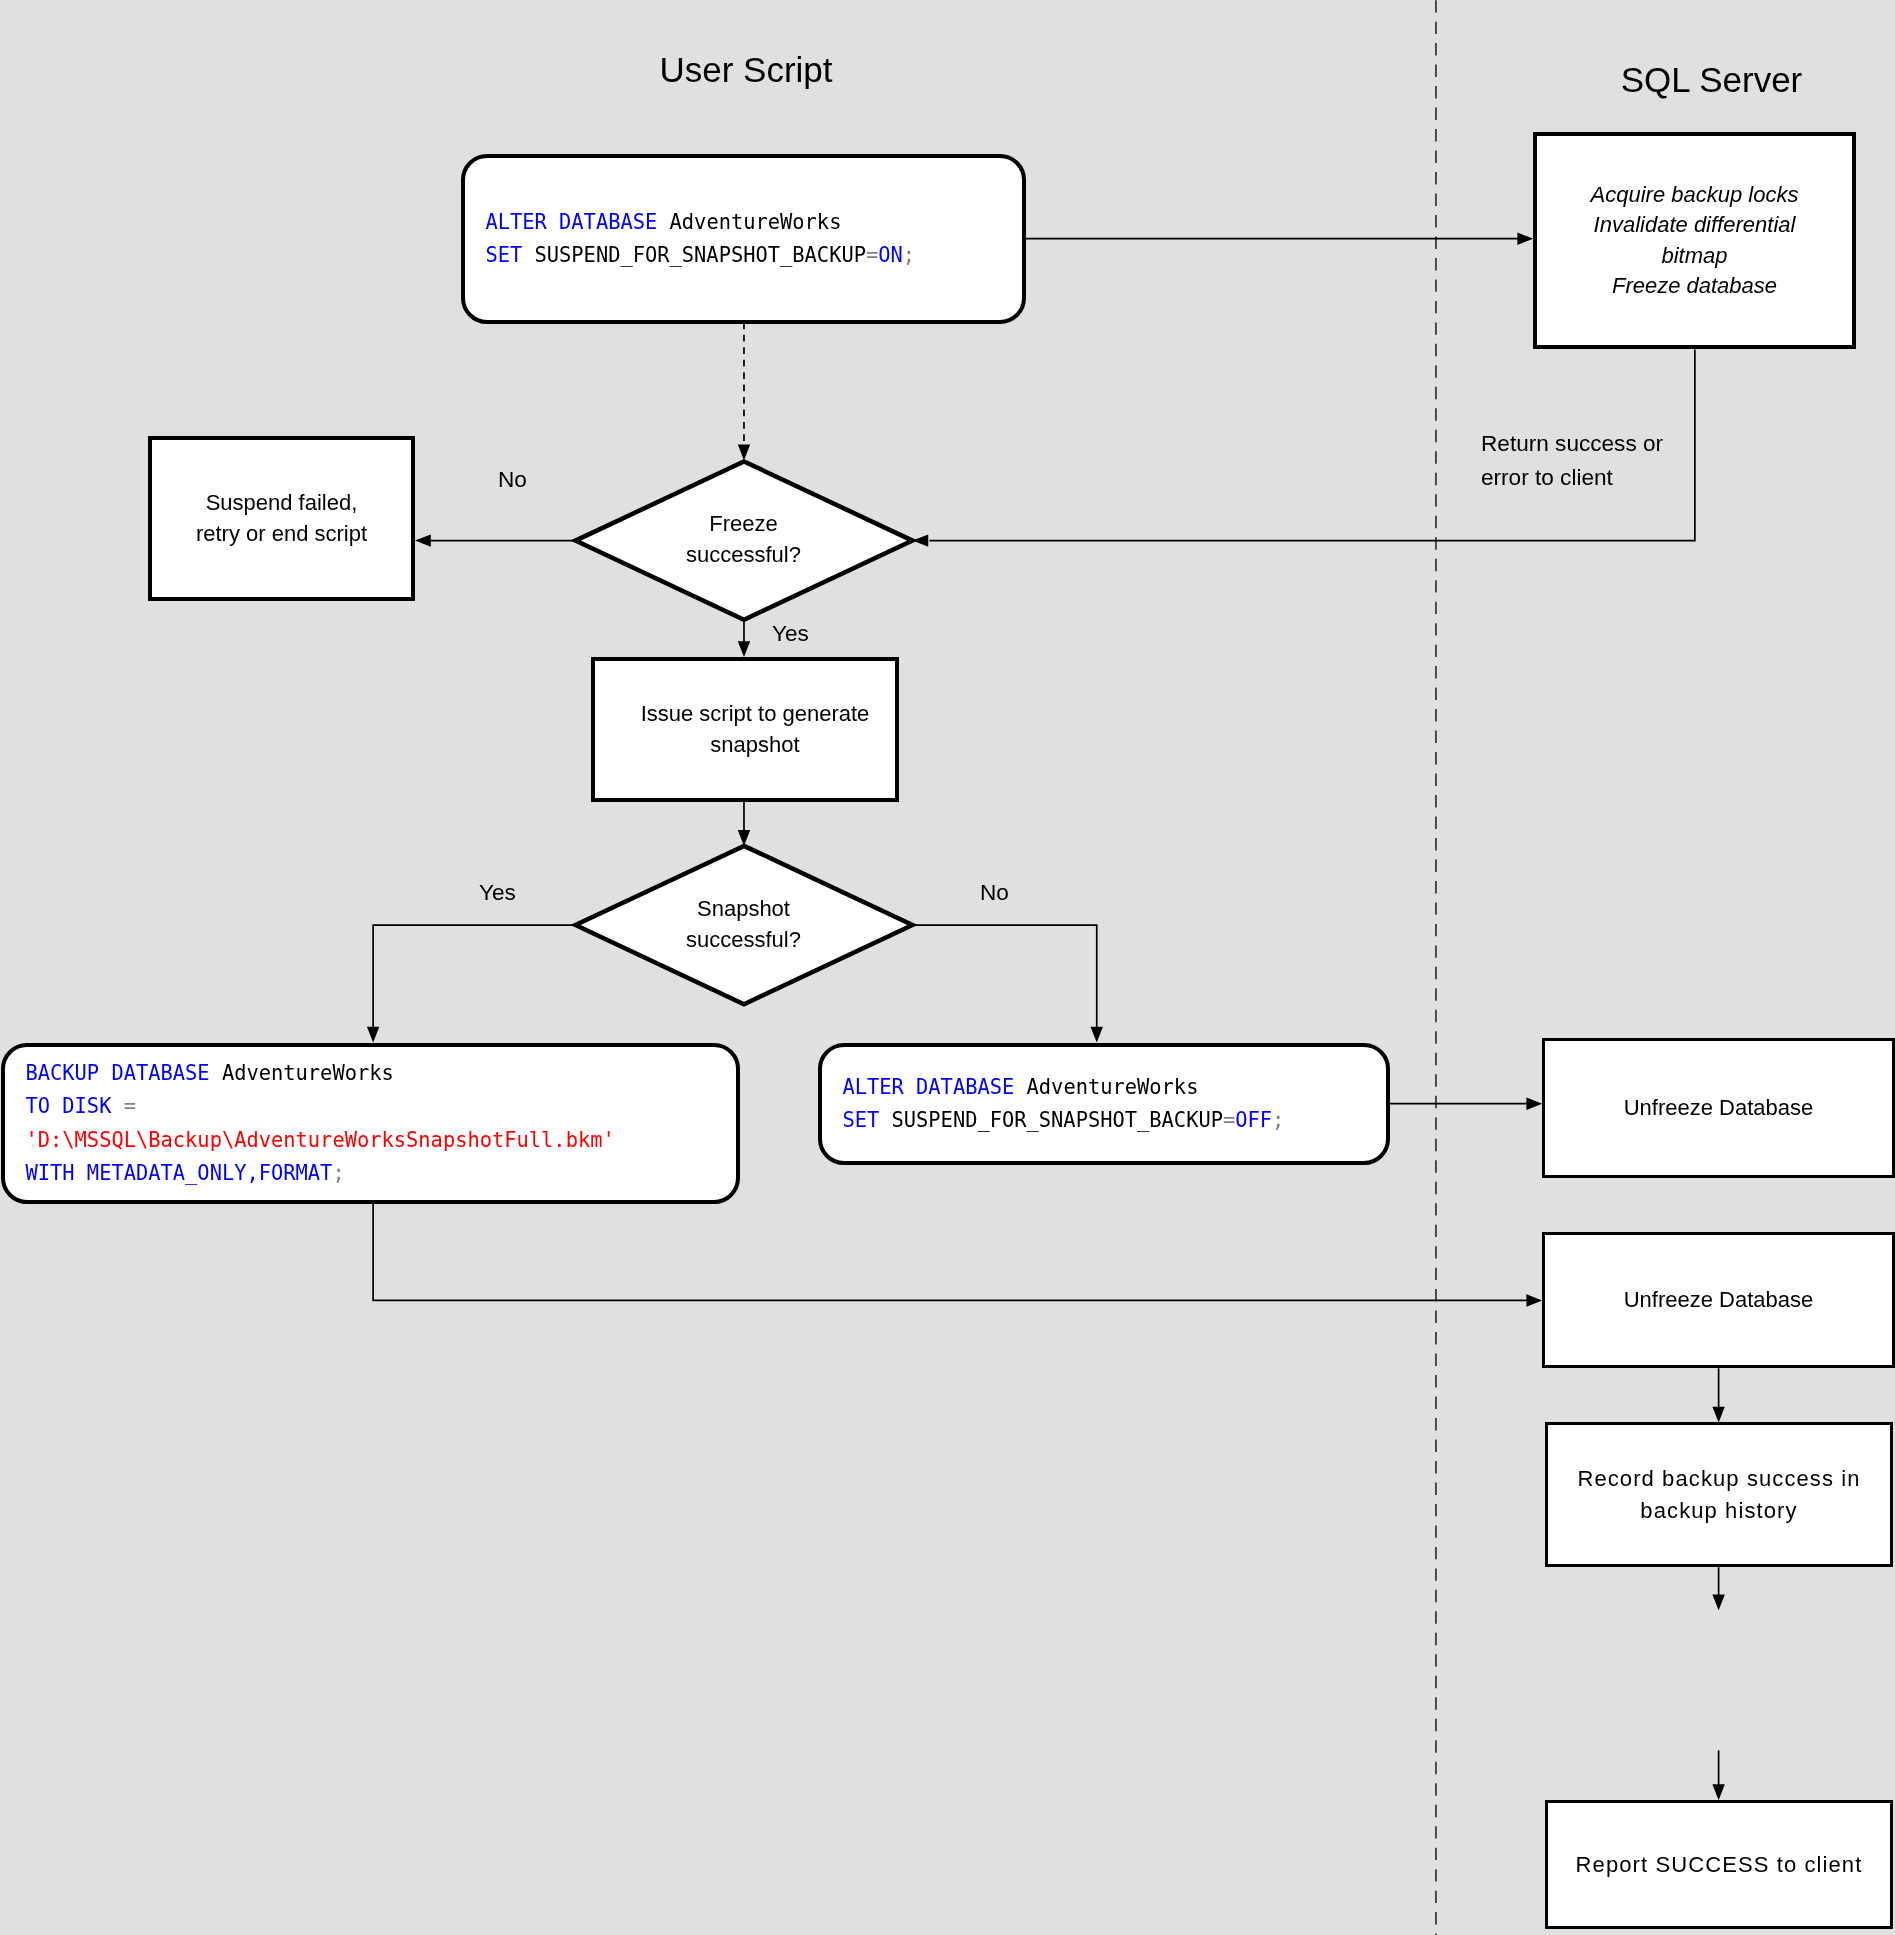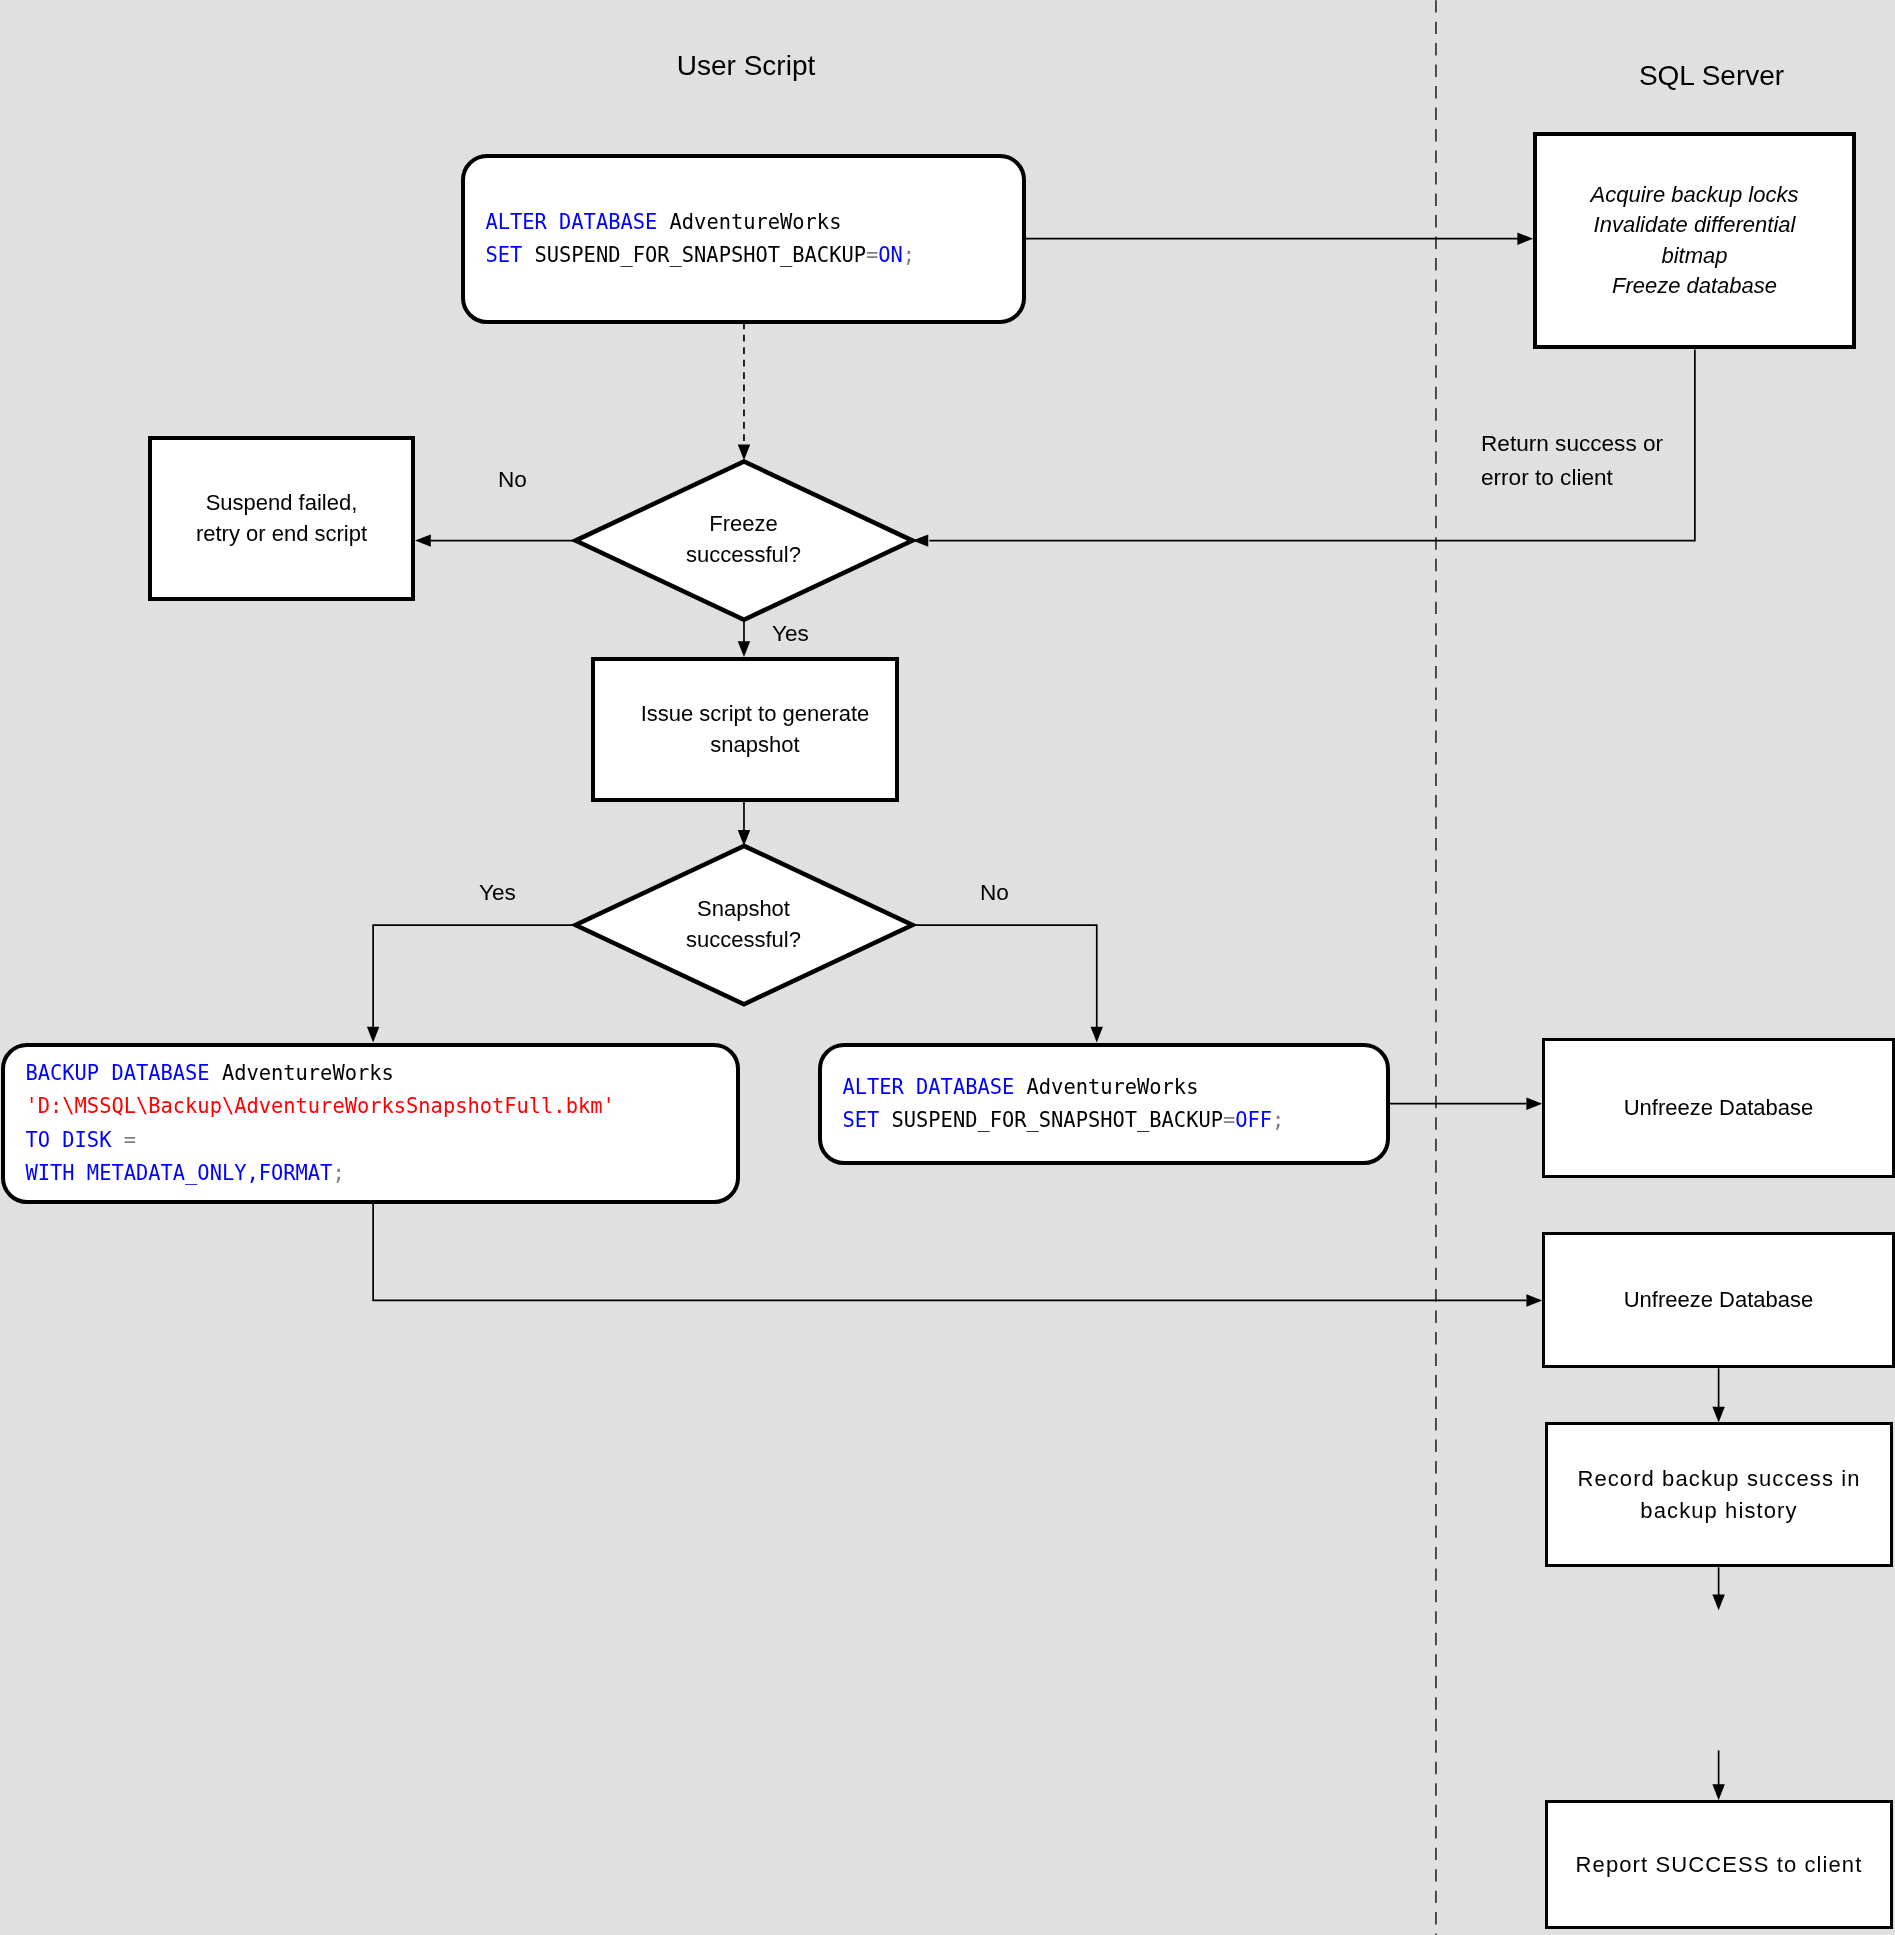--- a/index.html
+++ b/index.html
@@ -21,21 +21,21 @@
   .node{
     align-items:center; text-align:center; font-size:22px; line-height:1.38;
     white-space:pre-line;
   }
   .node .txt{width:100%;}
   .wide{font-size:22px; letter-spacing:1.1px; line-height:1.45;}
   .code{padding-left:20.4px; padding-right:5.7px;border-radius:26px;}
   .cline{white-space:pre; font-family:"DejaVu Sans Mono", monospace; font-size:20.4px; line-height:1.62;}
   .kw{color:var(--kw);} .id{color:var(--id);} .op{color:var(--op);} .str{color:var(--str);}
   .lane-header{
-    position:absolute; z-index:2; font-size:28px; text-align:center; white-space:nowrap;
+    position:absolute; z-index:2; font-size:35px; text-align:center; white-space:nowrap;
   }
   .edge-label{
     position:absolute; z-index:2; font-size:22.6px; text-align:center; white-space:pre-line;
   }
   .note{ text-align:left; line-height:1.5; }
   .dtext{
     position:absolute; z-index:2; display:flex; align-items:center; justify-content:center;
     text-align:center; font-size:22px; line-height:1.4; white-space:pre-line;
   }
 </style>
@@ -117,22 +117,22 @@
   <div class="box node" style="left:591px; top:657px; width:308px; height:145px;padding-left:20px;">
     <div class="txt">Issue script to generate
 snapshot</div>
   </div>
 
   <div class="dtext" style="left:608px; top:873px; width:271px; height:104px;">Snapshot
 successful?</div>
 
   <div class="box code" style="left:1.1px; top:1043px; width:739px; height:161px;">
     <div class="cline"><span class="kw">BACKUP DATABASE </span><span class="id">AdventureWorks</span></div>
+    <div class="cline"><span class="kw">TO DISK </span><span class="op">=</span></div>
     <div class="cline"><span class="str">'D:\MSSQL\Backup\AdventureWorksSnapshotFull.bkm'</span></div>
-    <div class="cline"><span class="kw">TO DISK </span><span class="op">=</span></div>
     <div class="cline"><span class="kw">WITH METADATA_ONLY,FORMAT</span><span class="op">;</span></div>
   </div>
 
   <div class="box code" style="left:818px; top:1043px; width:572px; height:122px;">
     <div class="cline"><span class="kw">ALTER DATABASE </span><span class="id">AdventureWorks</span></div>
     <div class="cline"><span class="kw">SET </span><span class="id">SUSPEND_FOR_SNAPSHOT_BACKUP</span><span class="op">=</span><span class="kw">OFF</span><span class="op">;</span></div>
   </div>
 
   <div class="box node thin" style="left:1542px; top:1038px; width:353px; height:140px;">
     <div class="txt">Unfreeze Database</div>

